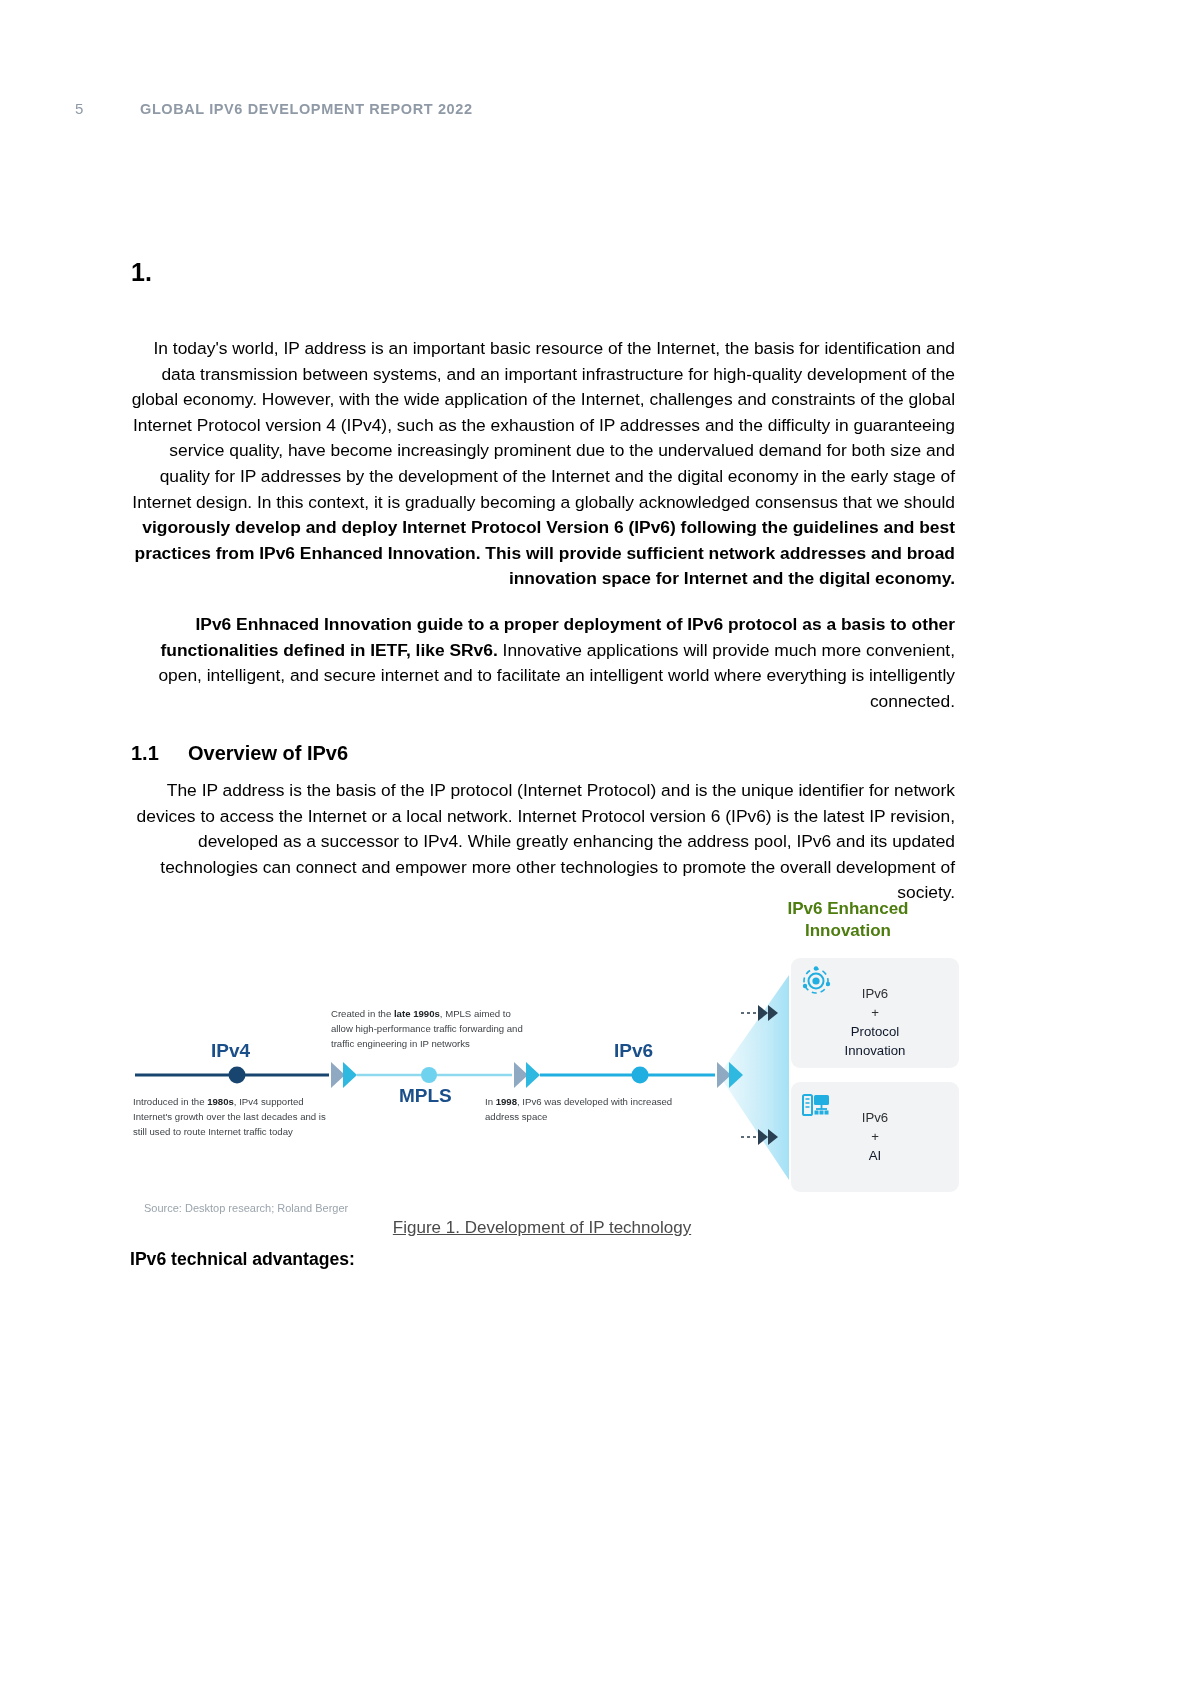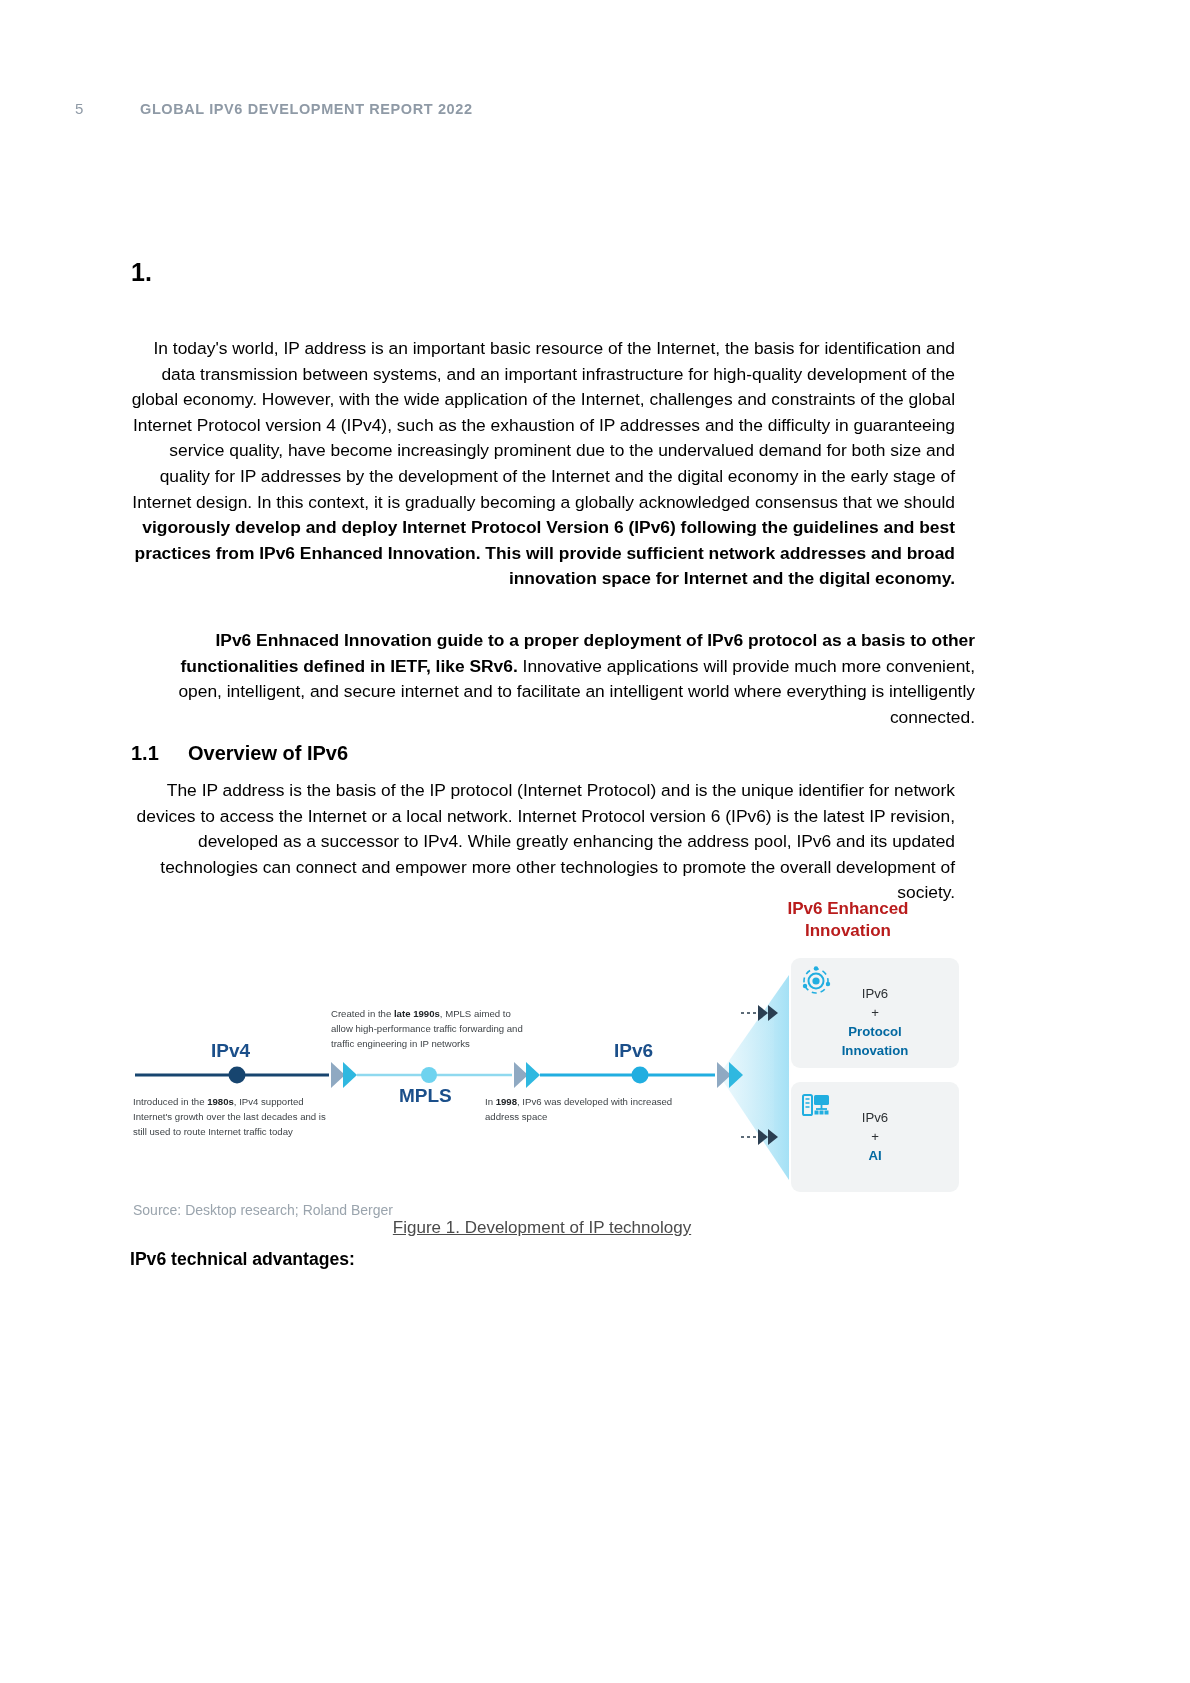--- a/index.html
+++ b/index.html
@@ -85,21 +85,21 @@
   .para {
     font-size: 17.4px;
     line-height: 25.6px;
     color: #000;
     text-align: right;
     margin: 0;
   }
   .para b { font-weight: bold; }
 
   #para-1 { top: 336px; }
-  #para-2 { top: 628px; margin-left: 20px; }
+  #para-2 { top: 612px; }
   #para-3 { top: 778px; }
 
   .adv-title {
     position: absolute;
     left: 130px;
     top: 1249px;
     font-size: 17.6px;
     font-weight: bold;
   }
 
@@ -116,23 +116,23 @@
     left: 129px;
     top: 1218px;
     width: 826px;
     text-align: center;
     font-size: 17px;
     color: #4a4a4a;
     text-decoration: underline;
   }
   .fig-source {
     position: absolute;
-    left: 4px;
+    left: 15px;
     top: 312px;
-    font-size: 14px;
+    font-size: 11px;
     color: #9aa4ad;
   }
 
   
   .node-label {
     position: absolute;
     font-size: 19px;
     font-weight: bold;
     color: #1b4f8a;
     white-space: nowrap;
@@ -148,43 +148,43 @@
 
   
   .ei-title {
     position: absolute;
     right: 6px;
     top: 8px;
     width: 230px;
     text-align: center;
     font-size: 17px;
     font-weight: bold;
-    color: #b91c1c;
+    color: #4d7c0f;
     line-height: 22px;
   }
   .ei-card {
     position: absolute;
     width: 168px;
     background: #f1f3f4;
     border-radius: 9px;
   }
   #ei-card-1 { left: 662px; top: 68px; height: 110px; }
   #ei-card-2 { left: 662px; top: 192px; height: 110px; }
   .ei-card-body {
     position: absolute;
     left: 0; right: 0;
     top: 26px;
     text-align: center;
     font-size: 13.2px;
     line-height: 19px;
     color: #2d3134;
   }
   .ei-accent {
-    color: #0369a1;
-    font-weight: bold;
+    color: #0f172a;
+    font-weight: normal;
   }
   .ei-icon {
     position: absolute;
     left: 10px;
     top: 8px;
     width: 30px;
     height: 30px;
   }
 </style>
 </head>

